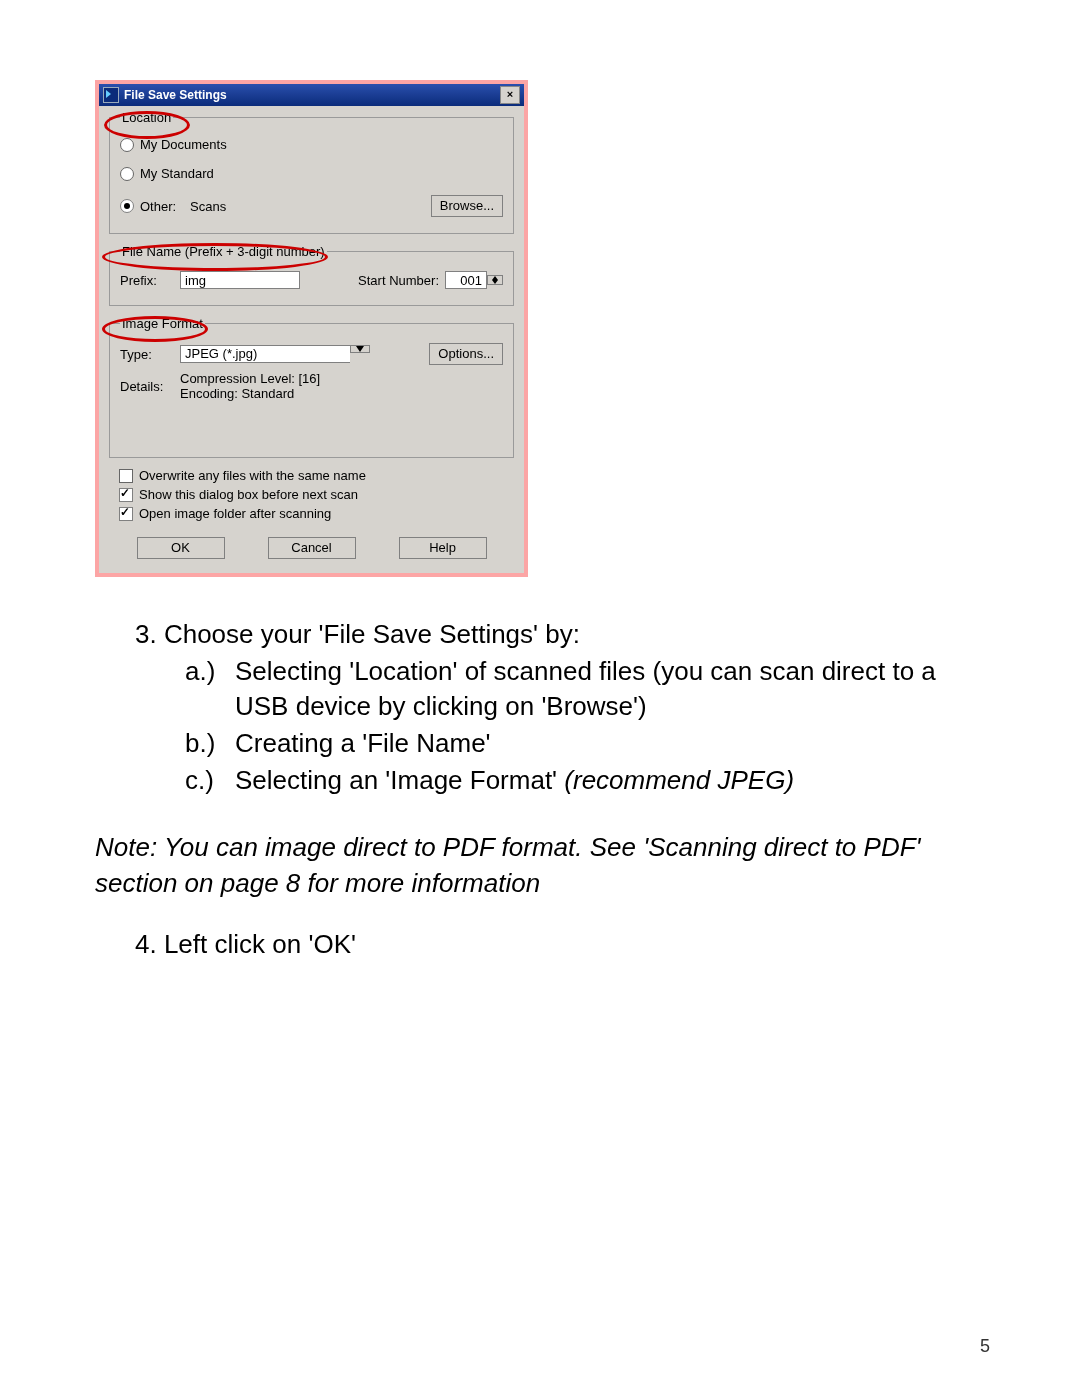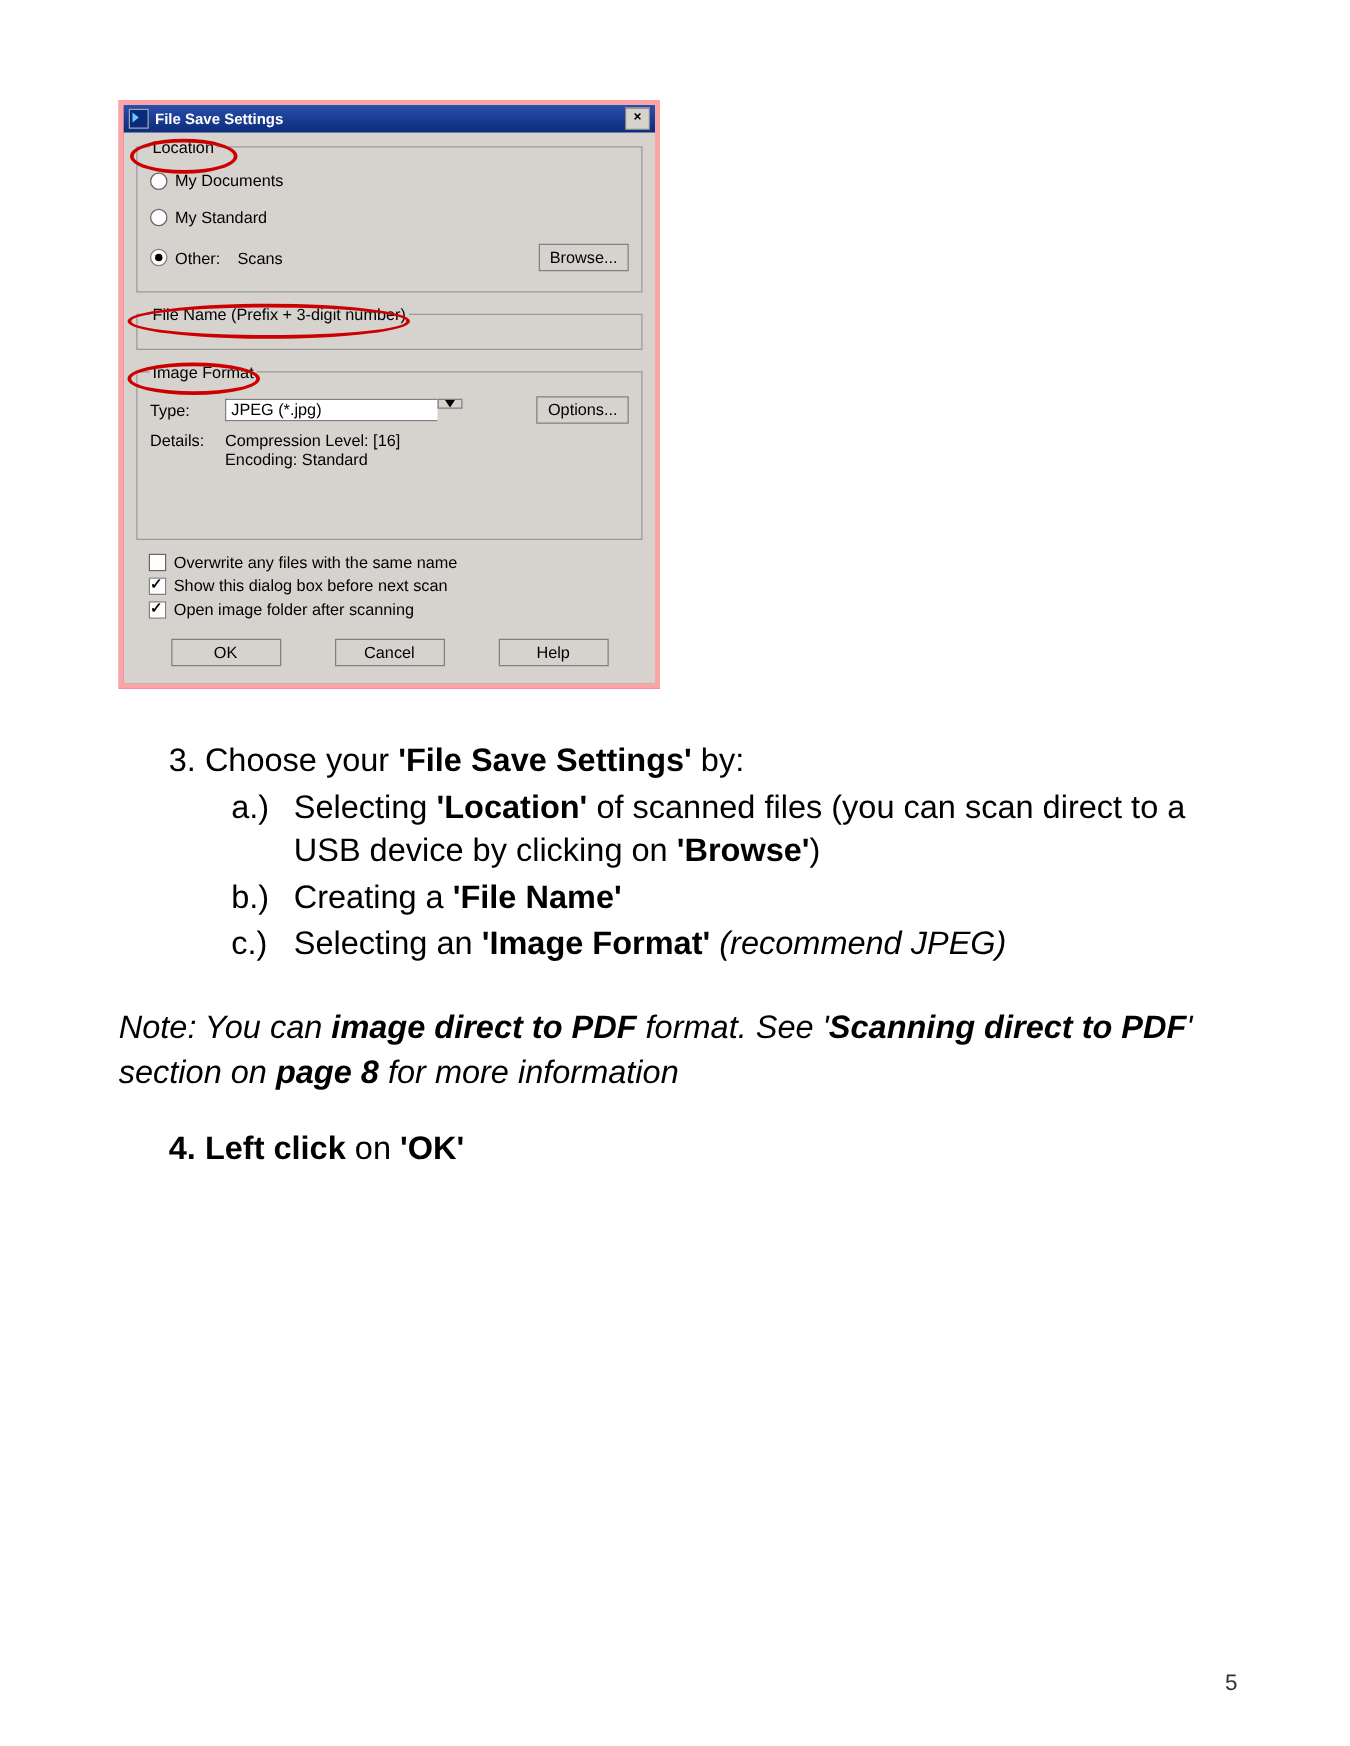--- a/index.html
+++ b/index.html
@@ -37,21 +37,21 @@
 .spin .up::after{border-bottom:4px solid #000}
 .spin .dn::after{border-top:4px solid #000}
 
 .red-oval{position:absolute;border:3px solid #c00;border-radius:50%;pointer-events:none}
 
 .btnrow{display:flex;justify-content:space-around;margin-top:16px;padding:0 6px}
 .btnrow .btn{min-width:88px}
 
 
 .instr{margin-top:40px;font-size:26px;line-height:1.35;font-family:"Segoe UI","Helvetica Neue",Arial}
-.instr b{font-weight:700}
+.instr b{font-weight:400}
 .instr .it{font-style:italic}
 .ol-main{list-style:none;padding-left:40px;margin:0}
 .sub{padding-left:50px}
 .sub .li{display:flex;margin:2px 0}
 .sub .li .k{width:50px;flex:none}
 .note{margin:32px 0 26px 0;font-style:italic}
 .pno{position:absolute;bottom:40px;right:90px;font-size:18px;color:#333}
 </style>
 </head>
 <body>
@@ -83,35 +83,46 @@
             <span class="radio sel"></span>
             <span class="lbl" style="width:50px">Other:</span>
             <span class="lbl" style="flex:1">Scans</span>
             <span class="btn">Browse...</span>
           </div>
         </fieldset>
 
         <fieldset style="position:relative">
           <legend>File Name (Prefix + 3-digit number)</legend>
           <span class="red-oval" style="left:-8px;top:-16px;width:220px;height:22px"></span>
+          <div class="row">
+            <span class="lbl" style="width:60px">Prefix:</span>
+            <input class="txt" style="width: 120px;" value="img">
+            <span style="flex:1"></span>
+            <span class="lbl" style="margin-right:6px">Start Number:</span>
+            <input class="txt" style="width: 42px; text-align: right;" value="001">
+            <span class="spin">
+                <div class="up"></div>
+                <div class="dn"></div>
+              </span>
+          </div>
         </fieldset>
 
         <fieldset style="min-height:120px;position:relative">
           <legend>Image Format</legend>
           <span class="red-oval" style="left:-8px;top:-15px;width:100px;height:20px"></span>
           <div class="row">
             <span class="lbl" style="width:60px">Type:</span>
             <div class="selwrap" style="width:190px">
               <span class="txt" style="flex:1;line-height:16px">JPEG (*.jpg)</span>
               <span class="ddarrow"></span>
             </div>
             <span style="flex:1"></span>
             <span class="btn">Options...</span>
           </div>
-          <div class="row" style="align-items:flex-start;margin-top:6px">
+          <div class="row" style="align-items:center;margin-top:6px">
             <span class="lbl" style="width:60px">Details:</span>
             <div>
               <div>Compression Level: [16]</div>
               <div>Encoding: Standard</div>
             </div>
           </div>
         </fieldset>
 
         <div class="row" style="margin-top:6px;padding-left:10px">
           <span class="check"></span>

